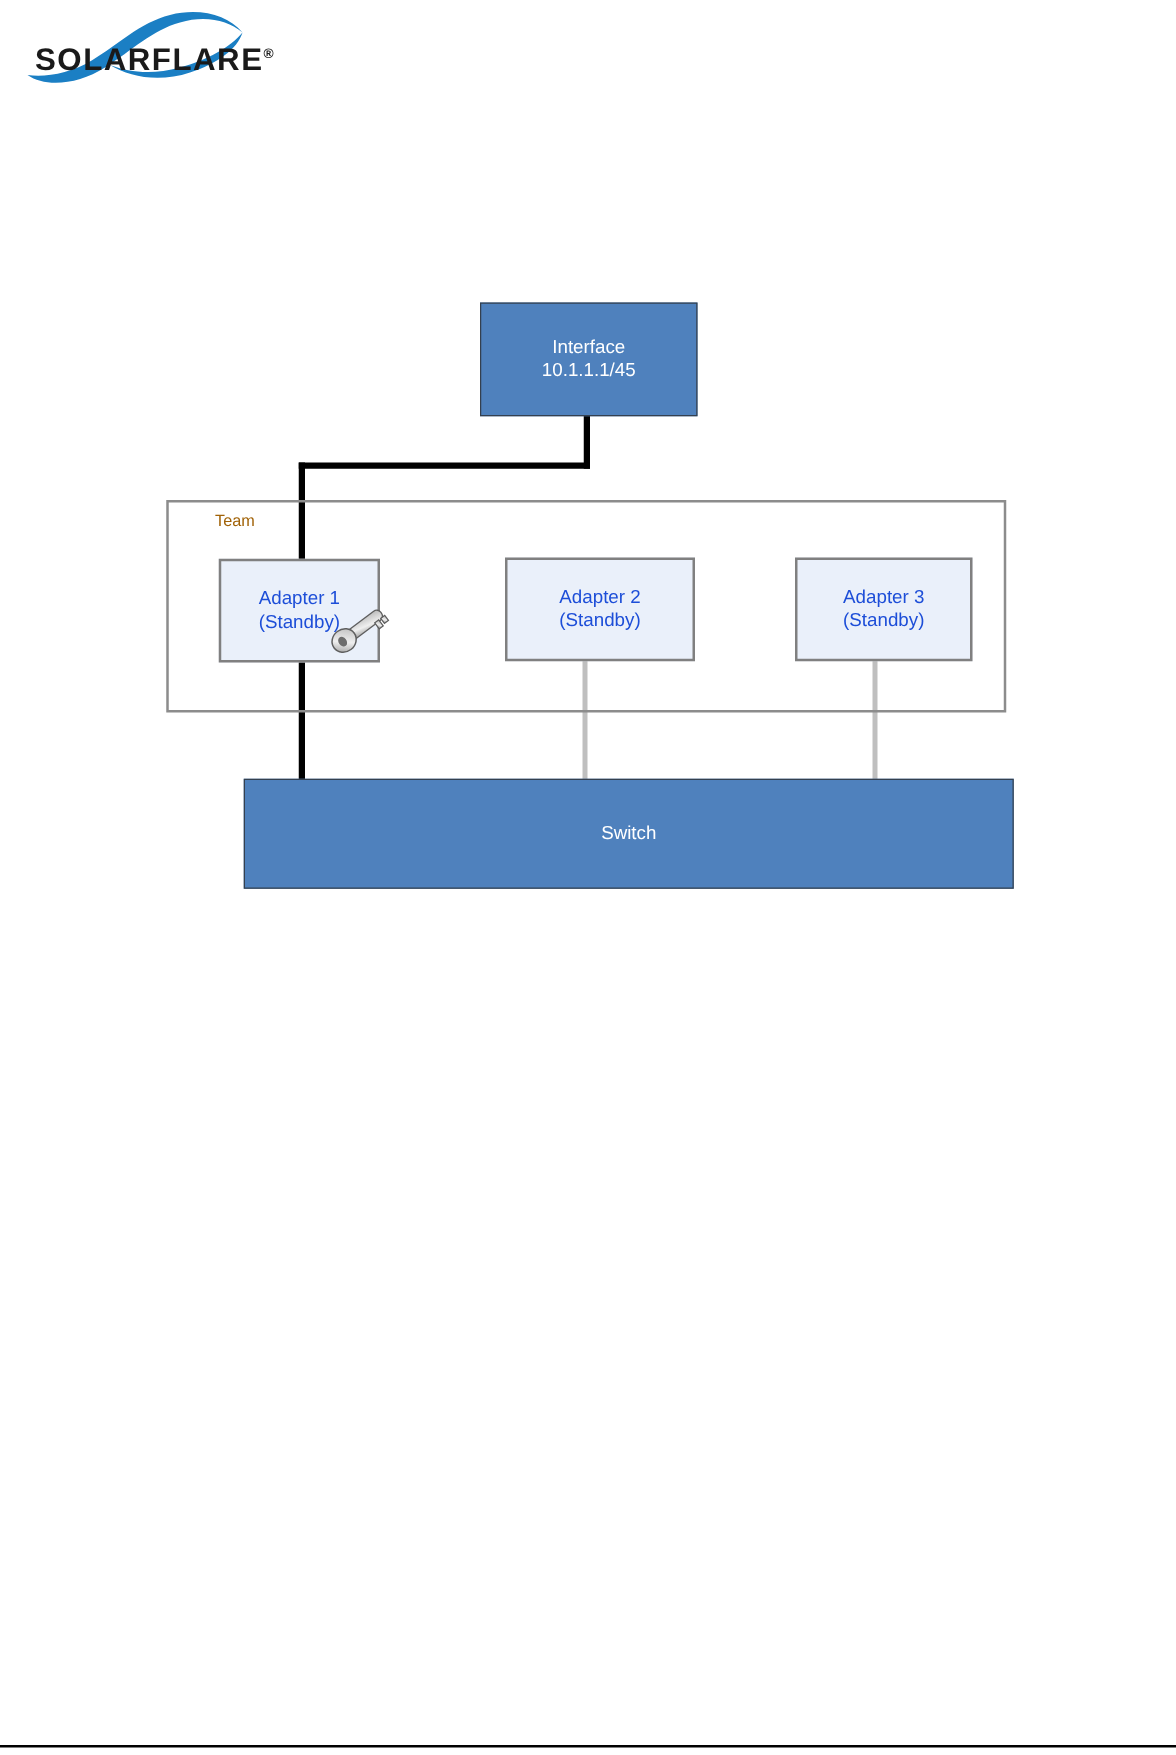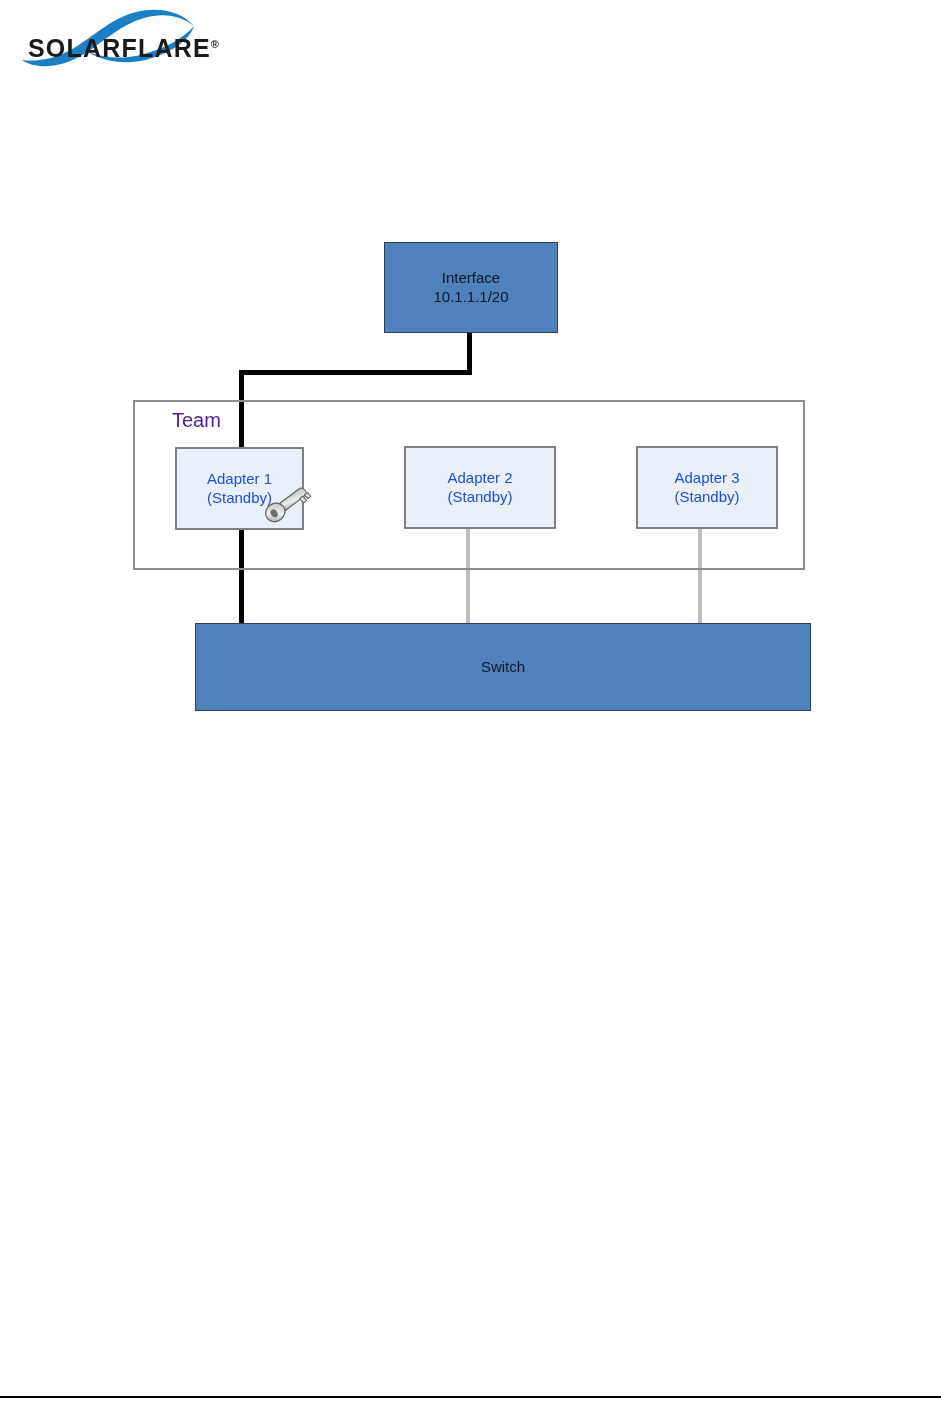--- a/index.html
+++ b/index.html
@@ -43,21 +43,21 @@
     display: flex;
     align-items: center;
     justify-content: center;
     text-align: center;
     line-height: 1.25;
   }
 
   .node-blue {
     background: #4F81BD;
     border: 1.5px solid #34404f;
-    color: #0f172a;
+    color: #ffffff;
     font-size: 15px;
   }
 
   .node-light {
     background: #EAF0FA;
     border: 2px solid #808080;
     color: #1d4ed8;
     font-size: 15px;
   }
 
@@ -70,22 +70,22 @@
   #team-group {
     position: absolute;
     left: 133px; top: 400px; width: 672px; height: 170px;
     border: 2px solid #8c8c8c;
     background: transparent;
     box-sizing: border-box;
   }
   #team-label {
     position: absolute;
     left: 172px; top: 409px;
-    font-size: 20px;
-    color: #4c1d95;
+    font-size: 13px;
+    color: #a16207;
     z-index: 6;
   }
 
   #adapter1-node { left: 175px; top: 447px; width: 129px; height: 83px; }
   #adapter2-node { left: 404px; top: 446px; width: 152px; height: 83px; }
   #adapter3-node { left: 636px; top: 446px; width: 142px; height: 83px; }
 
   #switch-node {
     left: 195px; top: 623px; width: 616px; height: 88px;
   }
@@ -155,21 +155,21 @@
     <div class="conn conn-black" id="conn-if-down"></div>
     <div class="conn conn-black" id="conn-if-across"></div>
     <div class="conn conn-black" id="conn-if-to-a1"></div>
     <div class="conn conn-black" id="conn-a1-switch"></div>
     <div class="conn conn-gray" id="conn-a2-switch"></div>
     <div class="conn conn-gray" id="conn-a3-switch"></div>
 
     <div class="node node-blue" id="interface-node">
       <div>
         <span>Interface</span>
-        <span>10.1.1.1/20</span>
+        <span>10.1.1.1/45</span>
       </div>
     </div>
 
     <div id="team-group"></div>
     <div id="team-label">Team</div>
 
     <div class="node node-light" id="adapter1-node">
       <div>
         <span>Adapter 1</span>
         <span>(Standby)</span>

